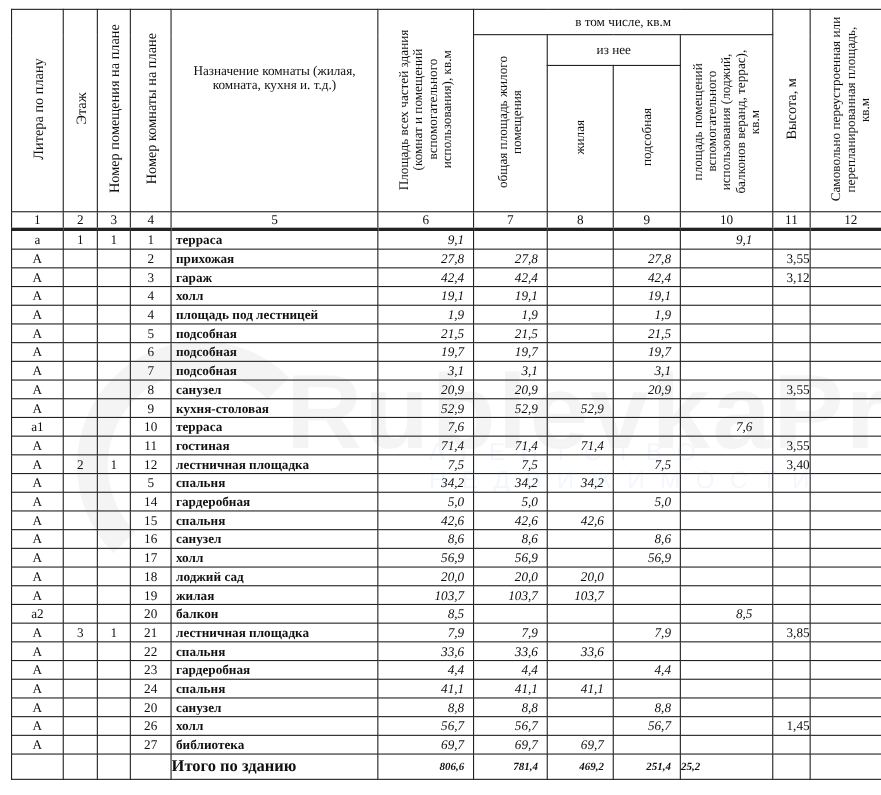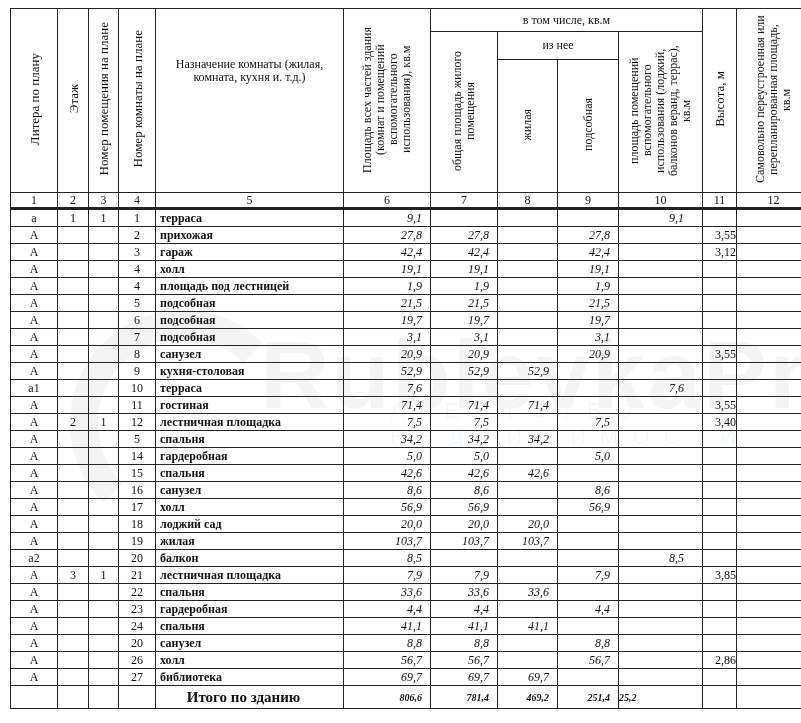--- a/index.html
+++ b/index.html
@@ -11,21 +11,21 @@
   .vert { writing-mode:vertical-rl; transform:rotate(180deg); display:inline-block; white-space:normal; text-align:center; }
   .vert.big { font-size:13px; }
   .name-hdr { font-size:13px; line-height:17px; white-space:normal; }
   .nums td { text-align:center; font-size:12px; height:14px; line-height:14px; border-bottom:3px solid #222; }
   .row td { height:16px; line-height:16px; font-size:12px; }
   .c-lit, .c-fl, .c-pm, .c-rm { text-align:center; font-size:13px; }
   .c-name { font-weight:bold; padding-left:4px; font-family:"Liberation Serif", serif; font-size:12px; }
   .c-v { text-align:right; padding-right:8px; font-style:italic; font-size:13px; }
   .c-h { text-align:right; padding-left:4px; font-size:13px; }
   .total td { height:22px; font-weight:bold; font-style:italic; font-size:10px; }
-  .total .t-label { font-style:normal; font-size:15px; text-align:center; padding-right:12px; }
+  .total .t-label { font-style:normal; font-size:15px; text-align:left; padding-right:12px; }
   .watermark { position:absolute; left:60px; top:300px; width:700px; height:150px; pointer-events:none; opacity:0.06; }
   .wm-text { position:absolute; left:200px; top:20px; font-family:"Liberation Sans", sans-serif; font-size:96px; font-weight:bold; color:#555; letter-spacing:2px; }
   .wm-sub { position:absolute; left:330px; top:98px; font-family:"Liberation Sans", sans-serif; font-size:22px; letter-spacing:14px; color:#3b82f6; }
   .wm-arc { position:absolute; left:10px; top:10px; width:170px; height:170px; border-radius:50%; border:28px solid #555; border-right-color:transparent; border-bottom-color:transparent; }
 </style>
 </head>
 <body>
 
 <div class="sheet">
   <table>
@@ -450,21 +450,21 @@
           <td class="c-lit">А</td>
           <td class="c-fl"></td>
           <td class="c-pm"></td>
           <td class="c-rm">26</td>
           <td class="c-name">холл</td>
           <td class="c-v">56,7</td>
           <td class="c-v">56,7</td>
           <td class="c-v"></td>
           <td class="c-v">56,7</td>
           <td class="c-v" style="text-align: right; padding-right: 18px;"></td>
-          <td class="c-h">2,86</td>
+          <td class="c-h">1,45</td>
           <td class="c-h"></td>
         </tr>
         <tr class="row">
           <td class="c-lit">А</td>
           <td class="c-fl"></td>
           <td class="c-pm"></td>
           <td class="c-rm">27</td>
           <td class="c-name">библиотека</td>
           <td class="c-v">69,7</td>
           <td class="c-v">69,7</td>

